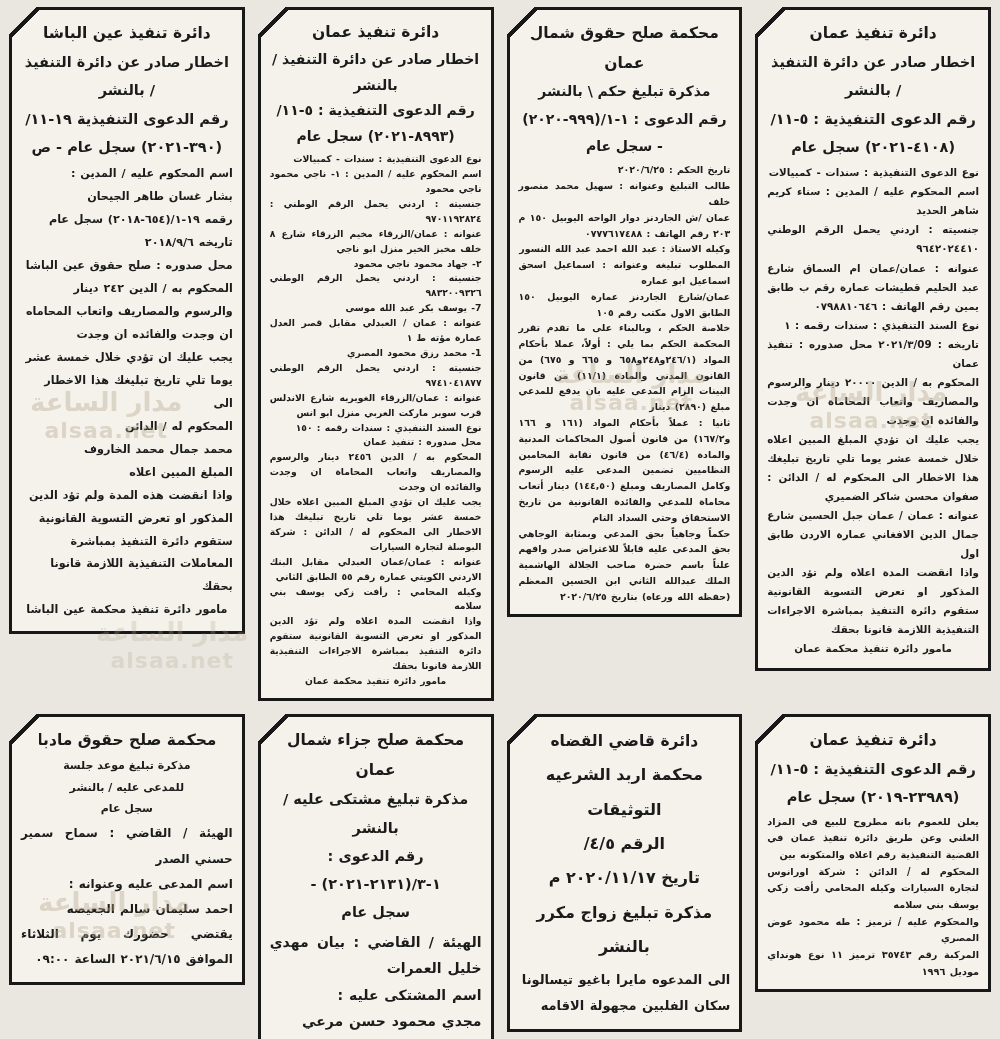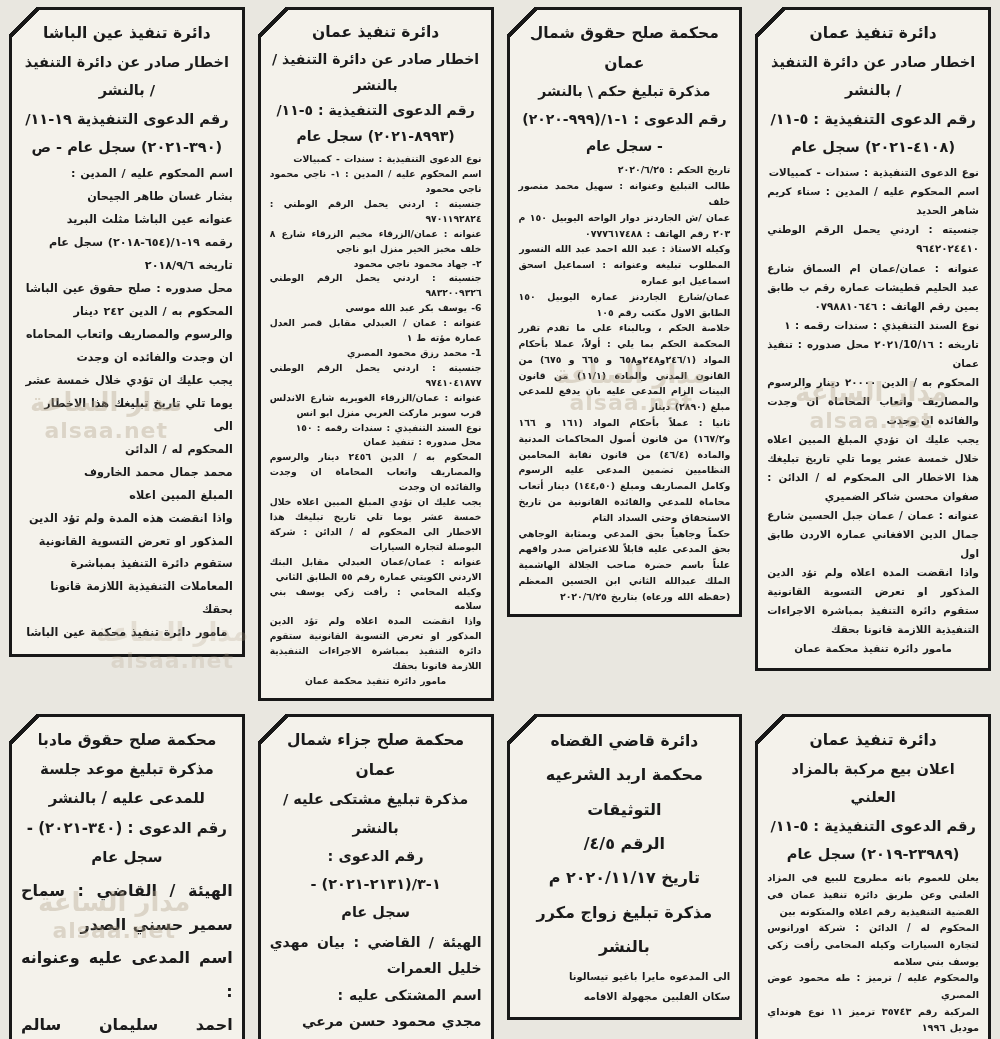--- a/index.html
+++ b/index.html
@@ -40,24 +40,24 @@
   }
   .line.center{text-align:center;text-align-last:center;font-weight:700;}
   
   .box-north-amman-999 .line{font-size:9.4px;line-height:1.68;}
   .box-north-amman-999 .hline{font-size:14px;}
   .box-amman-8993 .line{font-size:9.2px;line-height:1.62;}
   .box-amman-8993 .hline{font-size:14px;line-height:1.85;}
   .box-ain-basha-390 .line{font-size:11.2px;line-height:2.05;text-align:right;}
   .box-auction-23989 .line{font-size:9.7px;line-height:1.72;}
   .box-irbid-shariah .hline{font-size:16px;line-height:2.15;}
-  .box-irbid-shariah .line{font-size:10px;line-height:2.05;font-weight:700;}
+  .box-irbid-shariah .line{font-size:13px;line-height:2.05;font-weight:700;}
   .box-north-amman-2131 .line{font-size:14px;line-height:1.9;}
-  .box-madaba-340 .line{font-size:16px;line-height:2.1;}
-  .box-madaba-340 .hline{font-size:15px;}
+  .box-madaba-340 .line{font-size:12px;line-height:2.1;}
+  .box-madaba-340 .hline{font-size:11px;}
   .wm{
     position:absolute;z-index:5;pointer-events:none;
     color:#b4a58d;opacity:.38;text-align:center;
     font-weight:700;line-height:1.15;
   }
   .wm .ar{font-size:26px;display:block;}
   .wm .lat{font-size:22px;display:block;letter-spacing:1px;}
   .wm1{top:378px;left:795px;}
   .wm2{top:360px;left:555px;}
   .wm3{top:388px;left:30px;}
@@ -76,21 +76,21 @@
           <div class="hline">اخطار صادر عن دائرة التنفيذ / بالنشر</div>
           <div class="hline">رقم الدعوى التنفيذية : ٥-١١/</div>
           <div class="hline">(٤١٠٨-٢٠٢١) سجل عام</div>
         </header>
         <div class="nbody">
           <div class="line">نوع الدعوى التنفيذية : سندات - كمبيالات</div>
           <div class="line">اسم المحكوم عليه / المدين : سناء كريم شاهر الحديد</div>
           <div class="line">جنسيته : اردني يحمل الرقم الوطني ٩٦٤٢٠٢٤٤١٠</div>
           <div class="line">عنوانه : عمان/عمان ام السماق شارع عبد الحليم قطيشات عمارة رقم ب طابق يمين رقم الهاتف : ٠٧٩٨٨١٠٦٤٦</div>
           <div class="line">نوع السند التنفيذي : سندات رقمه : ١</div>
-          <div class="line">تاريخه : ٢٠٢١/10/١٦ محل صدوره : تنفيذ عمان</div>
+          <div class="line">تاريخه : ٢٠٢١/٣/09 محل صدوره : تنفيذ عمان</div>
           <div class="line">المحكوم به / الدين ٢٠٠٠٠ دينار والرسوم والمصاريف واتعاب المحاماة ان وجدت والفائدة ان وجدت</div>
           <div class="line">يجب عليك ان تؤدي المبلغ المبين اعلاه خلال خمسة عشر يوما تلي تاريخ تبليغك هذا الاخطار الى المحكوم له / الدائن : صفوان محسن شاكر الضميري</div>
           <div class="line">عنوانه : عمان / عمان جبل الحسين شارع جمال الدين الافغاني عمارة الاردن طابق اول</div>
           <div class="line">واذا انقضت المدة اعلاه ولم تؤد الدين المذكور او تعرض التسوية القانونية ستقوم دائرة التنفيذ بمباشرة الاجراءات التنفيذية اللازمة قانونا بحقك</div>
           <div class="line center">مامور دائرة تنفيذ محكمة عمان</div>
         </div>
       </article>
       <article class="box box-north-amman-999">
         <div class="cut"></div>
         <header class="nhead">
@@ -119,21 +119,21 @@
           <div class="hline">رقم الدعوى التنفيذية : ٥-١١/</div>
           <div class="hline">(٨٩٩٣-٢٠٢١) سجل عام</div>
         </header>
         <div class="nbody">
           <div class="line">نوع الدعوى التنفيذية : سندات - كمبيالات</div>
           <div class="line">اسم المحكوم عليه / المدين : ١- ناجي محمود ناجي محمود</div>
           <div class="line">جنسيته : اردني يحمل الرقم الوطني : ٩٧٠١١٩٢٨٢٤</div>
           <div class="line">عنوانه : عمان/الزرقاء مخيم الزرقاء شارع ٨ خلف مخبز الخير منزل ابو ناجي</div>
           <div class="line">٢- جهاد محمود ناجي محمود</div>
           <div class="line">جنسيته : اردني يحمل الرقم الوطني ٩٨٣٢٠٠٩٣٢٦</div>
-          <div class="line">6- يوسف بكر عبد الله موسى</div>
+          <div class="line">7- يوسف بكر عبد الله موسى</div>
           <div class="line">عنوانه : عمان / العبدلي مقابل قصر العدل عمارة مؤته ط ١</div>
           <div class="line">1- محمد رزق محمود المصري</div>
           <div class="line">جنسيته : اردني يحمل الرقم الوطني ٩٧٤١٠٤١٨٧٧</div>
           <div class="line">عنوانه : عمان/الزرقاء الغويريه شارع الاندلس قرب سوبر ماركت العربي منزل ابو انس</div>
           <div class="line">نوع السند التنفيذي : سندات رقمه : ١٥٠</div>
           <div class="line">محل صدوره : تنفيذ عمان</div>
           <div class="line">المحكوم به / الدين ٢٤٥٦ دينار والرسوم والمصاريف واتعاب المحاماة ان وجدت والفائده ان وجدت</div>
           <div class="line">يجب عليك ان تؤدي المبلغ المبين اعلاه خلال خمسة عشر يوما تلي تاريخ تبليغك هذا الاخطار الى المحكوم له / الدائن : شركة البوصلة لتجارة السيارات</div>
           <div class="line">عنوانه : عمان/عمان العبدلي مقابل البنك الاردني الكويتي عمارة رقم ٥٥ الطابق الثاني</div>
           <div class="line">وكيله المحامي : رأفت زكي يوسف بني سلامه</div>
@@ -145,37 +145,35 @@
         <div class="cut"></div>
         <header class="nhead">
           <div class="hline">دائرة تنفيذ عين الباشا</div>
           <div class="hline">اخطار صادر عن دائرة التنفيذ / بالنشر</div>
           <div class="hline">رقم الدعوى التنفيذية ١٩-١١/</div>
           <div class="hline">(٣٩٠-٢٠٢١) سجل عام - ص</div>
         </header>
         <div class="nbody">
           <div class="line">اسم المحكوم عليه / المدين :</div>
           <div class="line">بشار غسان طاهر الجيحان</div>
-          <div class="line">عنوانه عين الباشا مثلث البريد</div>
           <div class="line">رقمه ١٩-١/(٦٥٤-٢٠١٨) سجل عام تاريخه ٢٠١٨/٩/٦</div>
           <div class="line">محل صدوره : صلح حقوق عين الباشا</div>
           <div class="line">المحكوم به / الدين ٢٤٢ دينار والرسوم والمصاريف واتعاب المحاماه ان وجدت والفائده ان وجدت</div>
           <div class="line">يجب عليك ان تؤدي خلال خمسة عشر يوما تلي تاريخ تبليغك هذا الاخطار الى</div>
           <div class="line">المحكوم له / الدائن</div>
           <div class="line">محمد جمال محمد الخاروف</div>
           <div class="line">المبلغ المبين اعلاه</div>
           <div class="line">واذا انقضت هذه المدة ولم تؤد الدين المذكور او تعرض التسوية القانونية ستقوم دائرة التنفيذ بمباشرة المعاملات التنفيذية اللازمة قانونا بحقك</div>
           <div class="line center">مامور دائرة تنفيذ محكمة عين الباشا</div>
         </div>
       </article>
       <article class="box box-auction-23989">
         <div class="cut"></div>
         <header class="nhead">
           <div class="hline">دائرة تنفيذ عمان</div>
-          <div class="hline">اعلان بيع مركبة بالمزاد العلني</div>
           <div class="hline">رقم الدعوى التنفيذية : ٥-١١/</div>
           <div class="hline">(٢٣٩٨٩-٢٠١٩) سجل عام</div>
         </header>
         <div class="nbody">
           <div class="line">يعلن للعموم بانه مطروح للبيع في المزاد العلني وعن طريق دائرة تنفيذ عمان في القضية التنفيذية رقم اعلاه والمتكونه بين</div>
           <div class="line">المحكوم له / الدائن : شركة اورانوس لتجارة السيارات وكيله المحامي رأفت زكي يوسف بني سلامه</div>
           <div class="line">والمحكوم عليه / ترميز : طه محمود عوض المصري</div>
           <div class="line">المركبة رقم ٣٥٧٤٣ ترميز ١١ نوع هونداي موديل ١٩٩٦</div>
         </div>
       </article>
@@ -206,21 +204,20 @@
           <div class="line">اسم المشتكى عليه :</div>
           <div class="line">مجدي محمود حسن مرعي</div>
         </div>
       </article>
       <article class="box box-madaba-340">
         <div class="cut"></div>
         <header class="nhead">
           <div class="hline">محكمة صلح حقوق مادبا</div>
           <div class="hline">مذكرة تبليغ موعد جلسة</div>
           <div class="hline">للمدعى عليه / بالنشر</div>
-          <div class="hline">رقم الدعوى : (٣٤٠-٢٠٢١) -</div>
           <div class="hline">سجل عام</div>
         </header>
         <div class="nbody">
           <div class="line">الهيئة / القاضي : سماح سمير حسني الصدر</div>
           <div class="line">اسم المدعى عليه وعنوانه :</div>
           <div class="line">احمد سليمان سالم الجعيصه</div>
           <div class="line">يقتضي حضورك يوم الثلاثاء الموافق ٢٠٢١/٦/١٥ الساعة ٠٩:٠٠</div>
         </div>
       </article>
     </div>

